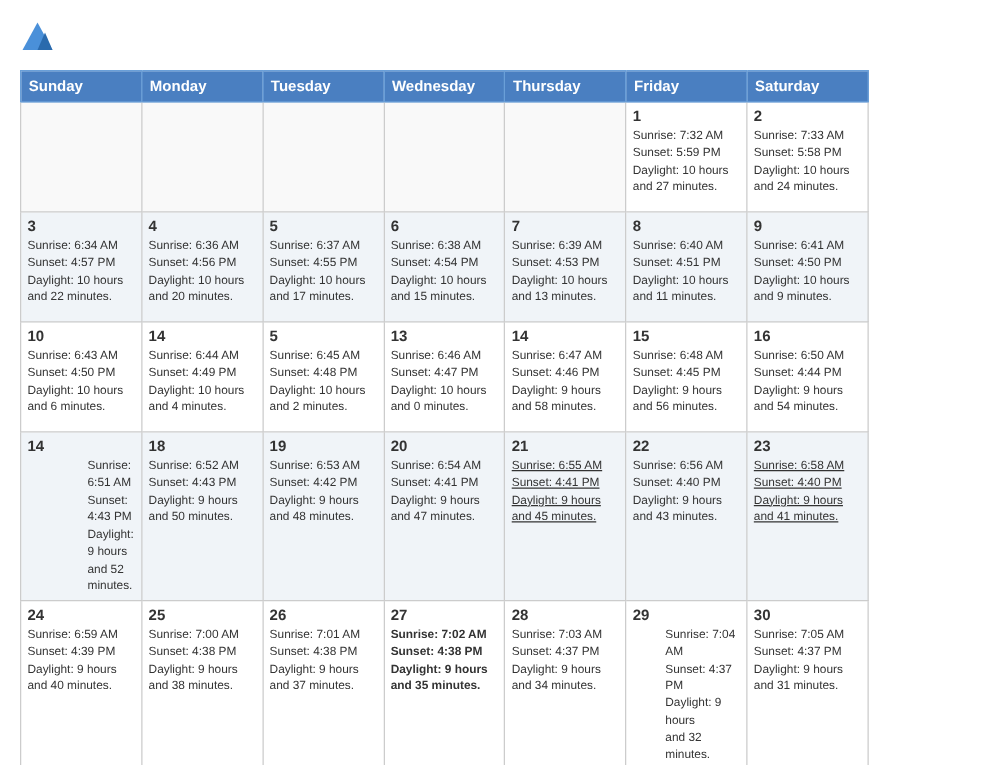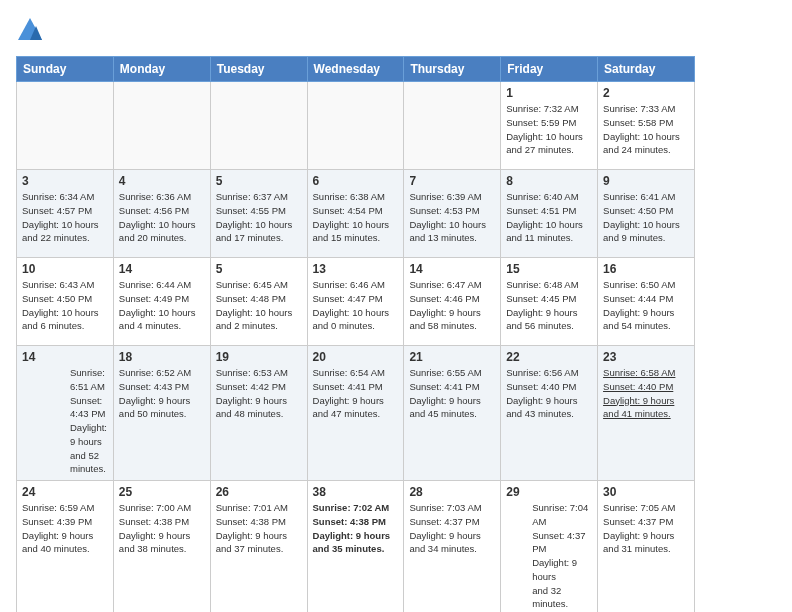--- a/index.html
+++ b/index.html
@@ -279,21 +279,21 @@
           </td>
           <td class="alt-row">
             <span class="day-num">20</span>
             <div class="day-info" style="white-space: pre-line;">Sunrise: 6:54 AM
 Sunset: 4:41 PM
 Daylight: 9 hours
 and 47 minutes.</div>
           </td>
           <td class="alt-row">
             <span class="day-num">21</span>
-            <div class="day-info" style="white-space: pre-line;">Sunrise: 6:55 AM
+            <div class="day-info" style="white-space: pre-line; text-decoration: underline;">Sunrise: 6:55 AM
 Sunset: 4:41 PM
 Daylight: 9 hours
 and 45 minutes.</div>
           </td>
           <td class="alt-row">
             <span class="day-num">22</span>
             <div class="day-info" style="white-space: pre-line;">Sunrise: 6:56 AM
 Sunset: 4:40 PM
 Daylight: 9 hours
 and 43 minutes.</div>
@@ -322,21 +322,21 @@
 and 38 minutes.</div>
           </td>
           <td>
             <span class="day-num">26</span>
             <div class="day-info" style="white-space: pre-line;">Sunrise: 7:01 AM
 Sunset: 4:38 PM
 Daylight: 9 hours
 and 37 minutes.</div>
           </td>
           <td>
-            <span class="day-num">38</span>
+            <span class="day-num">27</span>
             <div class="day-info" style="white-space: pre-line; font-weight: bold;">Sunrise: 7:02 AM
 Sunset: 4:38 PM
 Daylight: 9 hours
 and 35 minutes.</div>
           </td>
           <td>
             <span class="day-num">28</span>
             <div class="day-info" style="white-space: pre-line;">Sunrise: 7:03 AM
 Sunset: 4:37 PM
 Daylight: 9 hours

